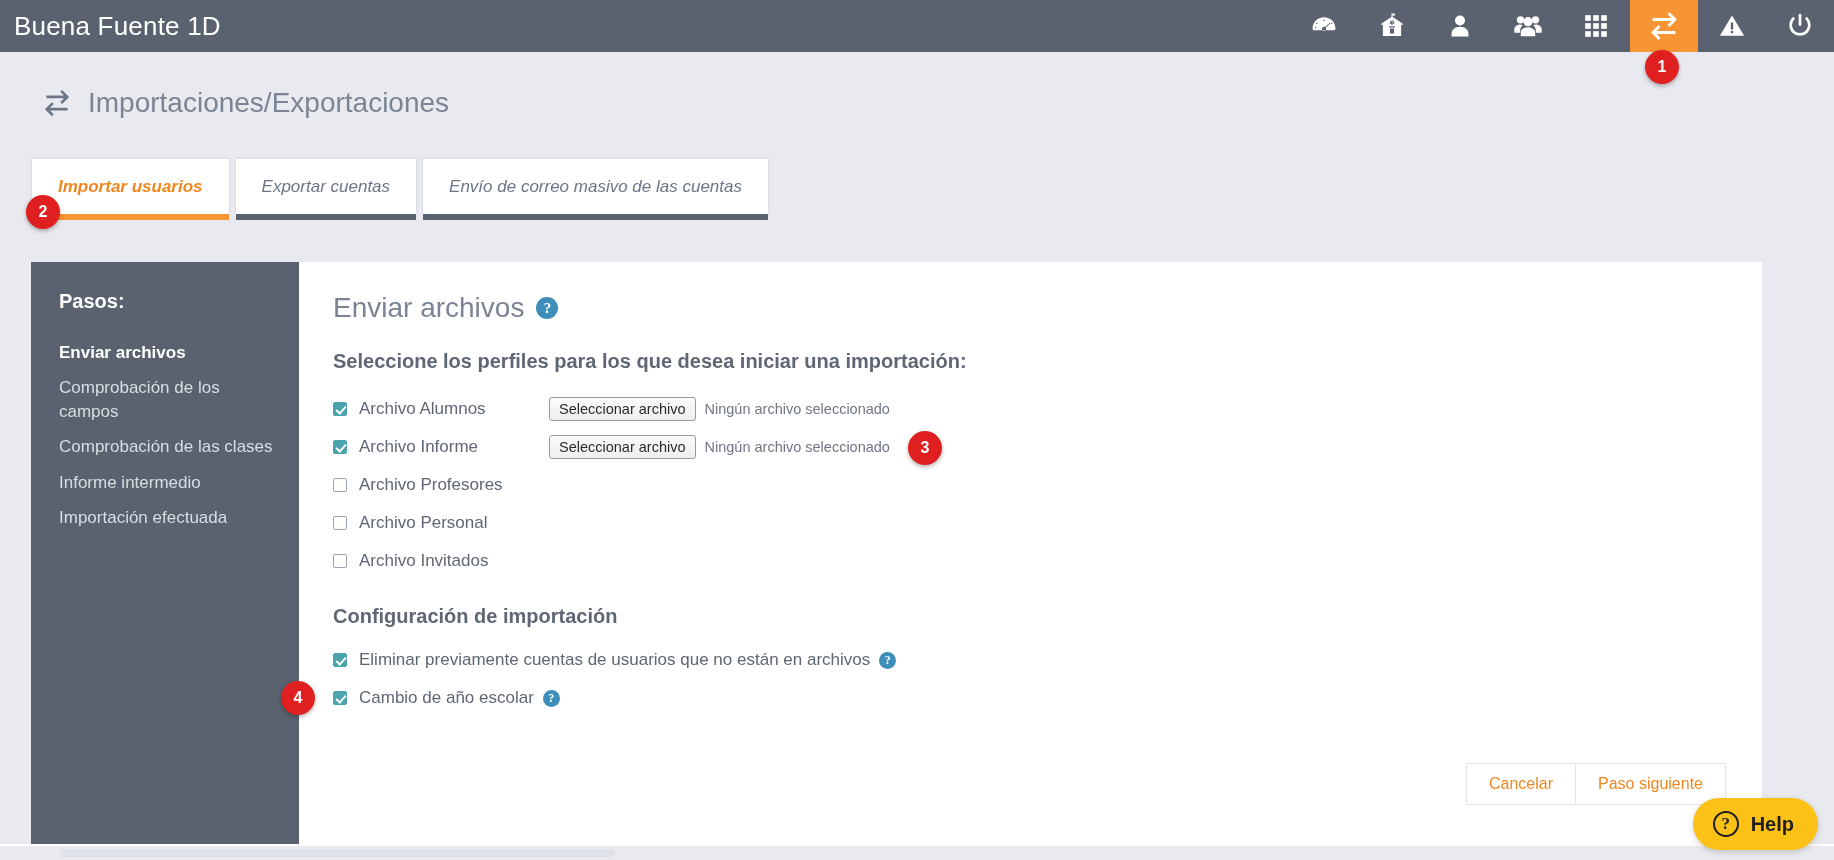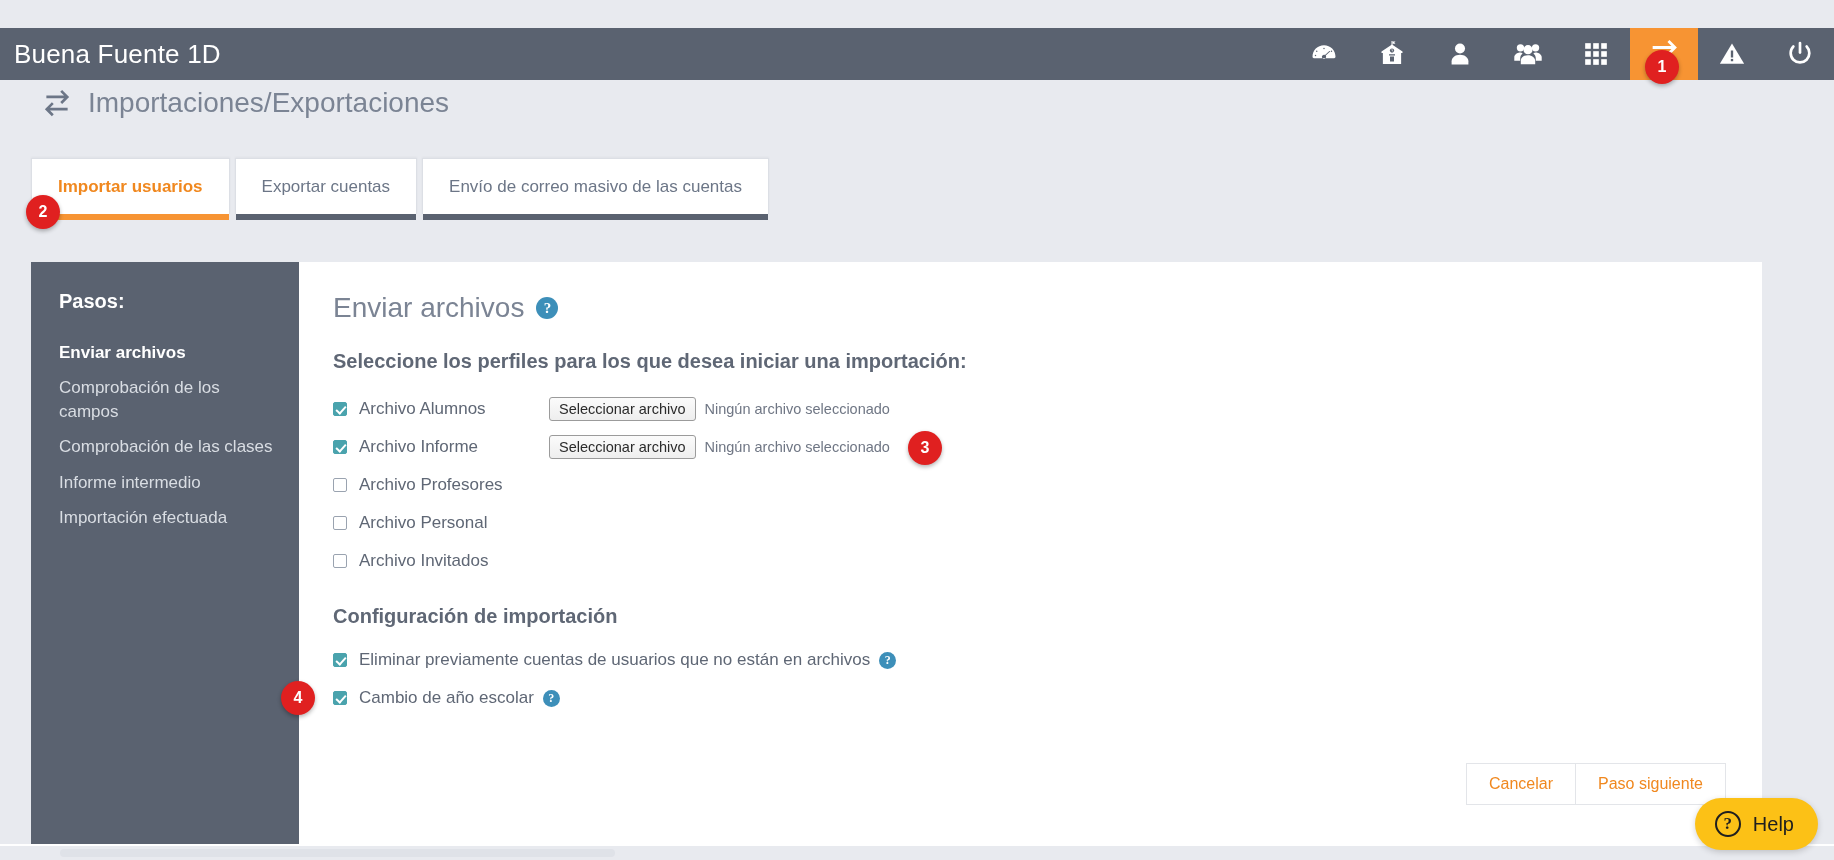--- a/index.html
+++ b/index.html
@@ -15,21 +15,20 @@
   
   .topbar {
     position: absolute;
     top: 0; left: 0;
     width: 1834px;
     height: 52px;
     background: #5a6270;
     display: flex;
     align-items: center;
     z-index: 30;
-    margin-top: 28px;
   }
   .brand {
     color: #ffffff;
     font-size: 26px;
     font-weight: 400;
     letter-spacing: .2px;
     padding-left: 14px;
     white-space: nowrap;
   }
   .topbar-spacer { flex: 1 1 auto; }
@@ -69,20 +68,21 @@
     white-space: nowrap;
   }
 
   
   .tabs {
     position: absolute;
     top: 158px; left: 31px;
     display: flex;
     align-items: flex-end;
     z-index: 5;
+    font-style: italic;
   }
   .tab {
     background: #ffffff;
     border: 1px solid #dcdfe5;
     border-bottom: none;
     height: 56px;
     display: flex;
     align-items: center;
     justify-content: center;
     padding: 0 26px;
@@ -280,21 +280,21 @@
     display: flex;
     align-items: center;
     justify-content: center;
     font-size: 17px;
     font-weight: 700;
     margin-right: 12px;
     font-family: "Liberation Serif", serif;
   }
   .help-widget .hw-label {
     font-size: 20px;
-    font-weight: 400;
+    font-weight: 700;
     color: #1f1f1f;
   }
 
   
   .marker {
     position: absolute;
     width: 34px; height: 34px;
     border-radius: 50%;
     background: #e02020;
     color: #ffffff;

